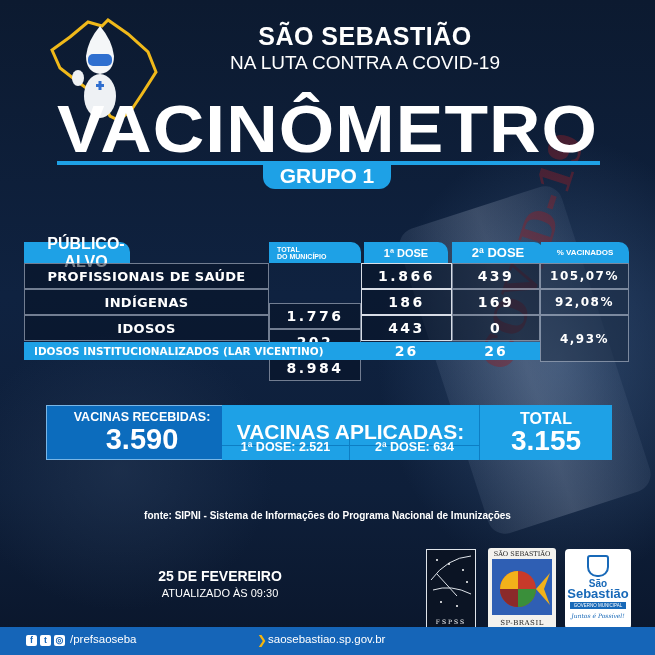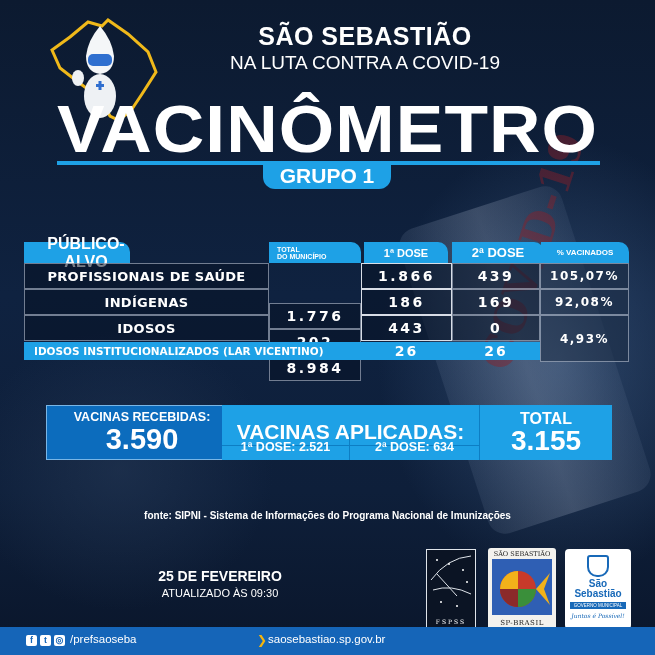--- a/index.html
+++ b/index.html
@@ -126,21 +126,21 @@
   
   .logo-fspss { left: 426px; top: 549px; width: 50px; height: 80px; border: 1px solid #dfe4ea; background: #0b1424; }
   .logo-fspss .lbl { position: absolute; bottom: 3px; width: 100%; text-align: center; font-family: "DejaVu Serif", serif; font-size: 6px; letter-spacing: 2px; }
   .logo-city { left: 488px; top: 548px; width: 68px; height: 82px; background: #f3f2ee; border-radius: 3px; }
   .logo-city .t { position: absolute; top: 2px; width: 100%; text-align: center; font-family: "DejaVu Serif", serif; font-size: 6.5px; color: #222; }
   .logo-city .b { position: absolute; bottom: 3px; width: 100%; text-align: center; font-family: "DejaVu Serif", serif; font-size: 7px; color: #222; letter-spacing: 0.5px; }
   .logo-city .art { position: absolute; left: 4px; top: 11px; width: 60px; height: 56px; background: #2f5fb4; }
   .logo-gov { left: 565px; top: 549px; width: 66px; height: 80px; background: #ffffff; border-radius: 4px; }
   .logo-gov .crest { position: absolute; left: 22px; top: 6px; width: 22px; height: 22px; border: 2px solid #1869b8; border-radius: 3px 3px 10px 10px; }
   .logo-gov .n1 { position: absolute; top: 30px; width: 100%; text-align: center; color: #1869b8; font-family: "Liberation Sans", sans-serif; font-weight: bold; font-size: 10px; line-height: 10px; }
-  .logo-gov .n2 { position: absolute; top: 40px; width: 100%; text-align: center; color: #1869b8; font-family: "Liberation Sans", sans-serif; font-weight: bold; font-size: 10px; line-height: 10px; }
+  .logo-gov .n2 { position: absolute; top: 40px; width: 100%; text-align: center; color: #1869b8; font-family: "Liberation Sans", sans-serif; font-weight: bold; font-size: 13px; line-height: 10px; }
   .logo-gov .gm { position: absolute; left: 5px; top: 53px; width: 56px; height: 7px; background: #1869b8; color: #fff; font-size: 4.5px; line-height: 7px; text-align: center; font-family: "Liberation Sans", sans-serif; }
   .logo-gov .sl { position: absolute; top: 63px; width: 100%; text-align: center; color: #1869b8; font-family: "DejaVu Serif", serif; font-style: italic; font-size: 6px; }
 
   
   .footer { left: 0; top: 627px; width: 655px; height: 28px; background: #1565b8; }
   .soc { position: absolute; top: 8px; width: 11px; height: 11px; background: #fff; border-radius: 2px; color: #1565b8; font-size: 9px; line-height: 11px; text-align: center; font-weight: bold; font-family: "Liberation Sans", sans-serif; }
   .handle { position: absolute; left: 70px; top: 6px; font-family: "Liberation Sans", sans-serif; font-size: 11.5px; }
   .arrow { position: absolute; left: 257px; top: 6px; color: #f5b50e; font-size: 12px; font-weight: bold; }
   .site { position: absolute; left: 268px; top: 6px; font-family: "Liberation Sans", sans-serif; font-size: 11.5px; }
 </style>

